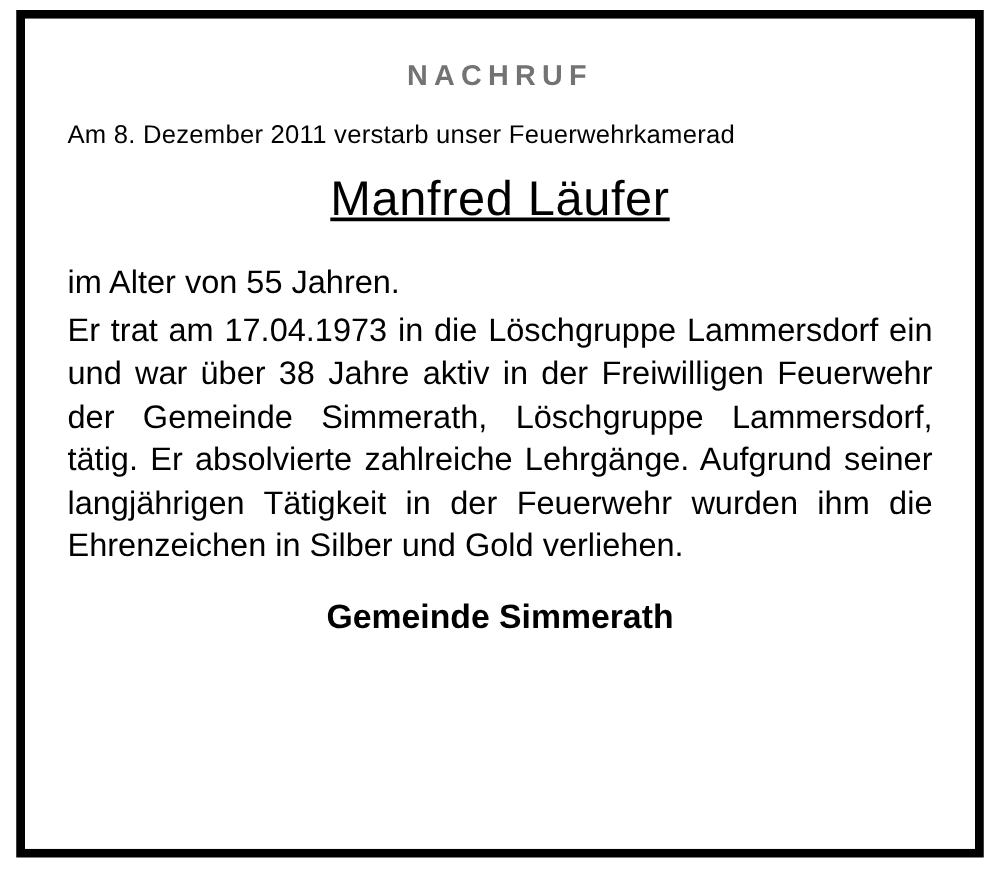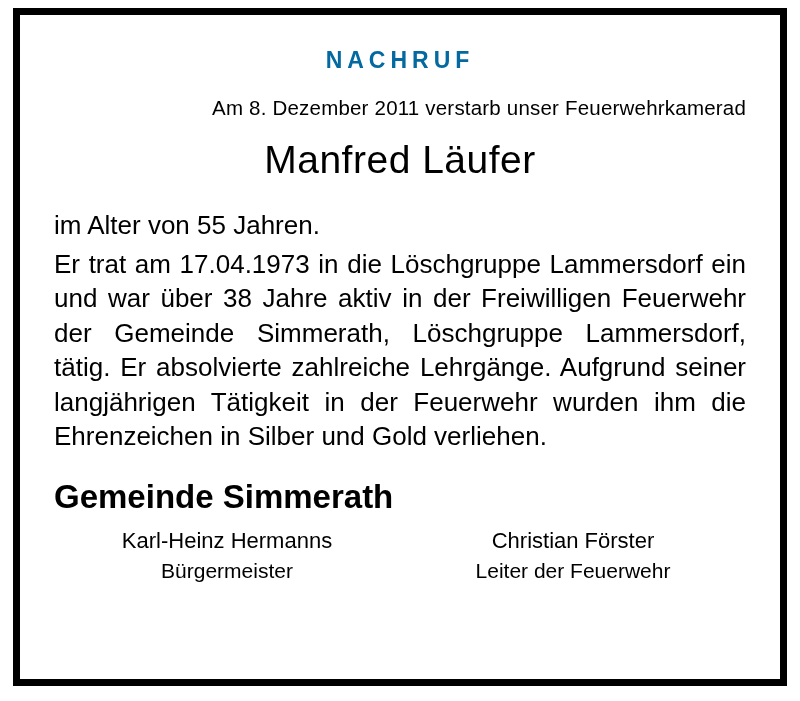--- a/index.html
+++ b/index.html
@@ -38,48 +38,49 @@
     height: 100%;
     padding: 20px 34px 10px 34px;
     background: #ffffff;
   }
   .heading {
     text-align: center;
     font-size: 23px;
     font-weight: bold;
     letter-spacing: 5px;
     margin: 12px 0 22px 0;
-    color: #0369a1;
+    color: #737373;
   }
   .intro-line {
     font-size: 20.5px;
-    text-align: right;
+    text-align: left;
     margin: 0 0 6px 0;
     letter-spacing: 0.2px;
   }
   .deceased-name {
     text-align: center;
     font-size: 39px;
     font-weight: normal;
     margin: 18px 0 26px 0;
     letter-spacing: 0.5px;
+    text-decoration: underline;
   }
   .para {
     font-size: 26px;
     line-height: 1.33;
     text-align: justify;
     text-justify: inter-word;
     margin: 0 0 4px 0;
   }
   .para.last-of-block {
     margin-bottom: 14px;
   }
   .org-name {
-    text-align: left;
-    font-size: 33px;
+    text-align: center;
+    font-size: 27px;
     font-weight: bold;
     margin: 24px 0 10px 0;
   }
   .signatories {
     display: flex;
     flex-direction: row;
     justify-content: space-around;
     align-items: flex-start;
     margin-top: 4px;
   }
@@ -107,26 +108,16 @@
 
       <p class="intro-line">Am 8. Dezember 2011 verstarb unser Feuerwehrkamerad</p>
 
       <div class="deceased-name">Manfred Läufer</div>
 
       <p class="para">im Alter von 55 Jahren.</p>
       <p class="para last-of-block">Er trat am 17.04.1973 in die Löschgruppe Lammersdorf ein und war über 38 Jahre aktiv in der Freiwilligen Feuerwehr der Gemeinde Simmerath, Löschgruppe Lammersdorf, tätig. Er absolvierte zahlreiche Lehrgänge. Aufgrund seiner langjährigen Tätigkeit in der Feuerwehr wurden ihm die Ehrenzeichen in Silber und Gold verliehen.</p>
 
       <div class="org-name">Gemeinde Simmerath</div>
 
-      <div class="signatories">
-        <div class="sig">
-          <div class="sig-name">Karl-Heinz Hermanns</div>
-          <div class="sig-role">Bürgermeister</div>
-        </div>
-        <div class="sig">
-          <div class="sig-name">Christian Förster</div>
-          <div class="sig-role">Leiter der Feuerwehr</div>
-        </div>
-      </div>
 
     </div>
   </div>
 </div>
 
 </body></html>

